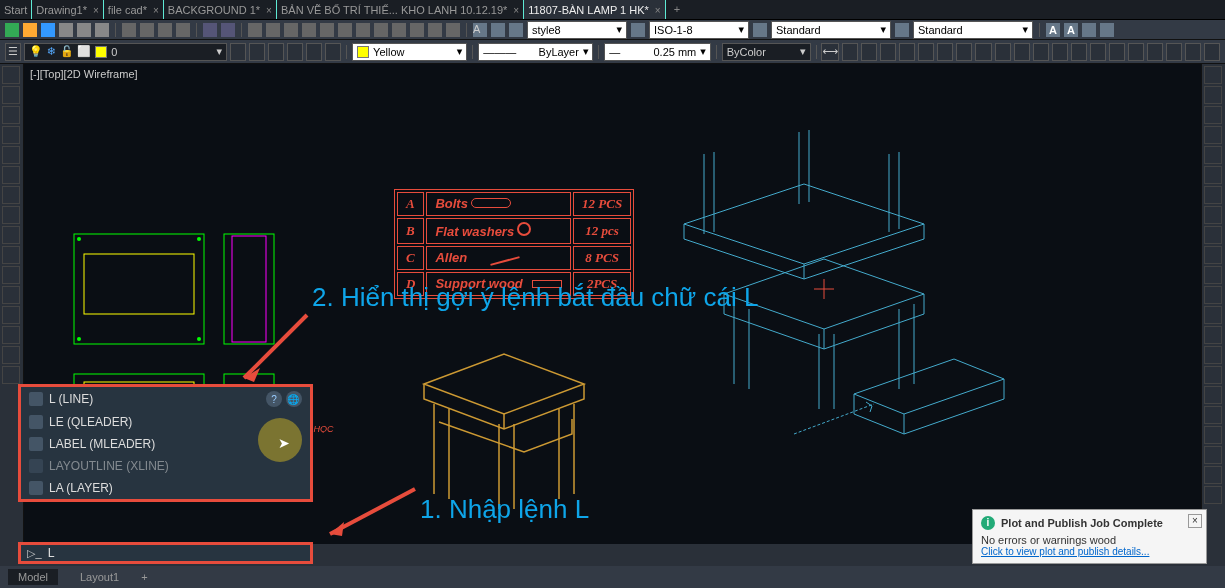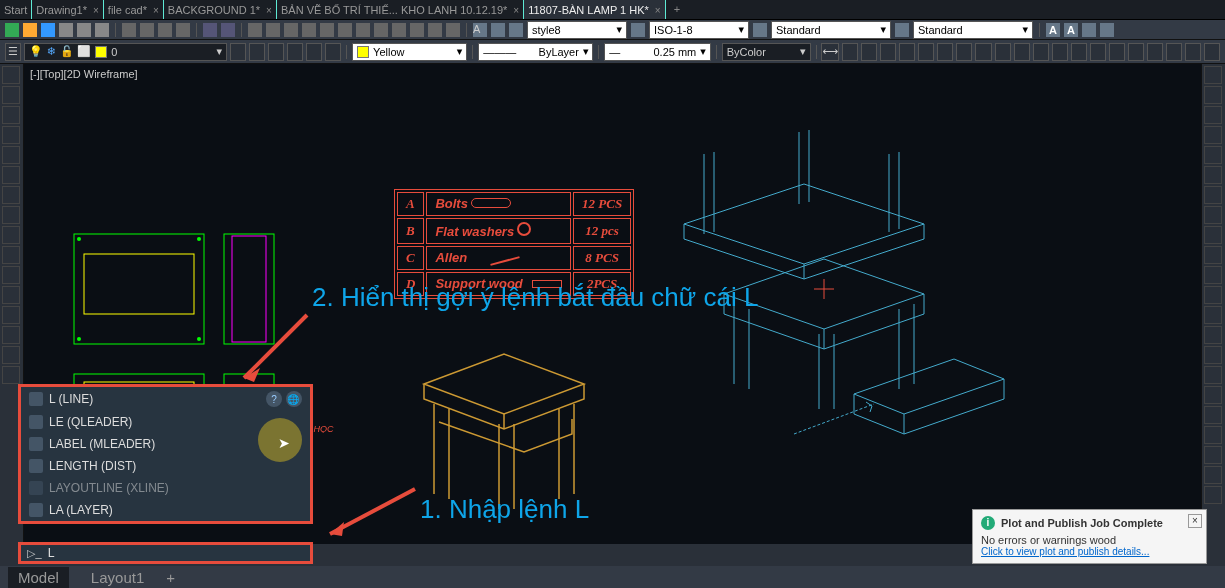--- a/index.html
+++ b/index.html
@@ -26,21 +26,21 @@
 .vp-label{position:absolute;top:4px;left:6px;color:#ccc;font-size:11px}
 .cmd-list{position:absolute;left:18px;top:384px;width:295px;background:#273440;border:3px solid #e74c3c;z-index:10}
 .cmd-item{padding:4px 8px;color:#ddd;font-family:monospace;font-size:12px;cursor:pointer;display:flex;align-items:center;gap:6px}
 .cmd-item.first{display:flex;justify-content:space-between}
 .cmd-ico{width:14px;height:14px;display:inline-block;background:#456;border-radius:2px}
 .cmd-help{display:flex;gap:4px}
 .cmd-help span{width:16px;height:16px;background:#456;border-radius:8px;display:flex;align-items:center;justify-content:center;color:#9cf;font-size:10px}
 .cmd-bar{position:absolute;left:18px;bottom:24px;right:24px;height:22px;display:flex;align-items:center}
 .cmd-input-box{width:295px;background:#273440;border:3px solid #e74c3c;height:22px;display:flex;align-items:center;padding:0 6px;gap:6px}
 .cmd-input-box input{background:transparent;border:none;color:#ddd;font-family:monospace;font-size:12px;outline:none;flex:1}
-.status{position:absolute;bottom:0;left:0;right:0;height:22px;background:#333a45;display:flex;align-items:center;padding:0 8px;gap:12px;color:#999;font-size:15px}
+.status{position:absolute;bottom:0;left:0;right:0;height:22px;background:#333a45;display:flex;align-items:center;padding:0 8px;gap:12px;color:#999;font-size:11px}
 .status-tab{padding:2px 10px;cursor:pointer}
 .status-tab.active{background:#1a1e24}
 .notif{position:absolute;right:18px;bottom:24px;width:235px;background:#f5f5f5;border:1px solid #999;padding:6px 8px;color:#333;font-size:11px;z-index:20}
 .notif-title{display:flex;align-items:center;gap:6px;font-weight:bold;margin-bottom:4px}
 .notif-close{position:absolute;right:4px;top:4px;width:14px;height:14px;border:1px solid #999;text-align:center;line-height:12px;cursor:pointer;font-size:10px}
 .notif-link{color:#06c;text-decoration:underline;cursor:pointer;font-size:10px}
 .notif-ico{width:14px;height:14px;background:#2a7;border-radius:7px;color:#fff;text-align:center;line-height:14px;font-size:10px}
 .anno{position:absolute;color:#0ea5e9;font-size:26px;font-weight:normal;z-index:5;font-family:Arial}
 .arrow{position:absolute;z-index:6}
 .bom{position:absolute;left:370px;top:125px;border:1px solid #e74c3c}
@@ -344,24 +344,20 @@
       </span>
   </div>
   <div class="cmd-item">
       <span class="cmd-ico"></span>
       <span>LE (QLEADER)</span>
     </div>
   <div class="cmd-item">
       <span class="cmd-ico"></span>
       <span>LABEL (MLEADER)</span>
     </div>
-  <div class="cmd-item">
-      <span class="cmd-ico"></span>
-      <span>LENGTH (DIST)</span>
-    </div>
   <div class="cmd-item" style="opacity:.5">
       <span class="cmd-ico"></span>
       <span>LAYOUTLINE (XLINE)</span>
     </div>
   <div class="cmd-item">
       <span class="cmd-ico"></span>
       <span>LA (LAYER)</span>
     </div>
 </div>
 <div class="yellow-circle"></div>

